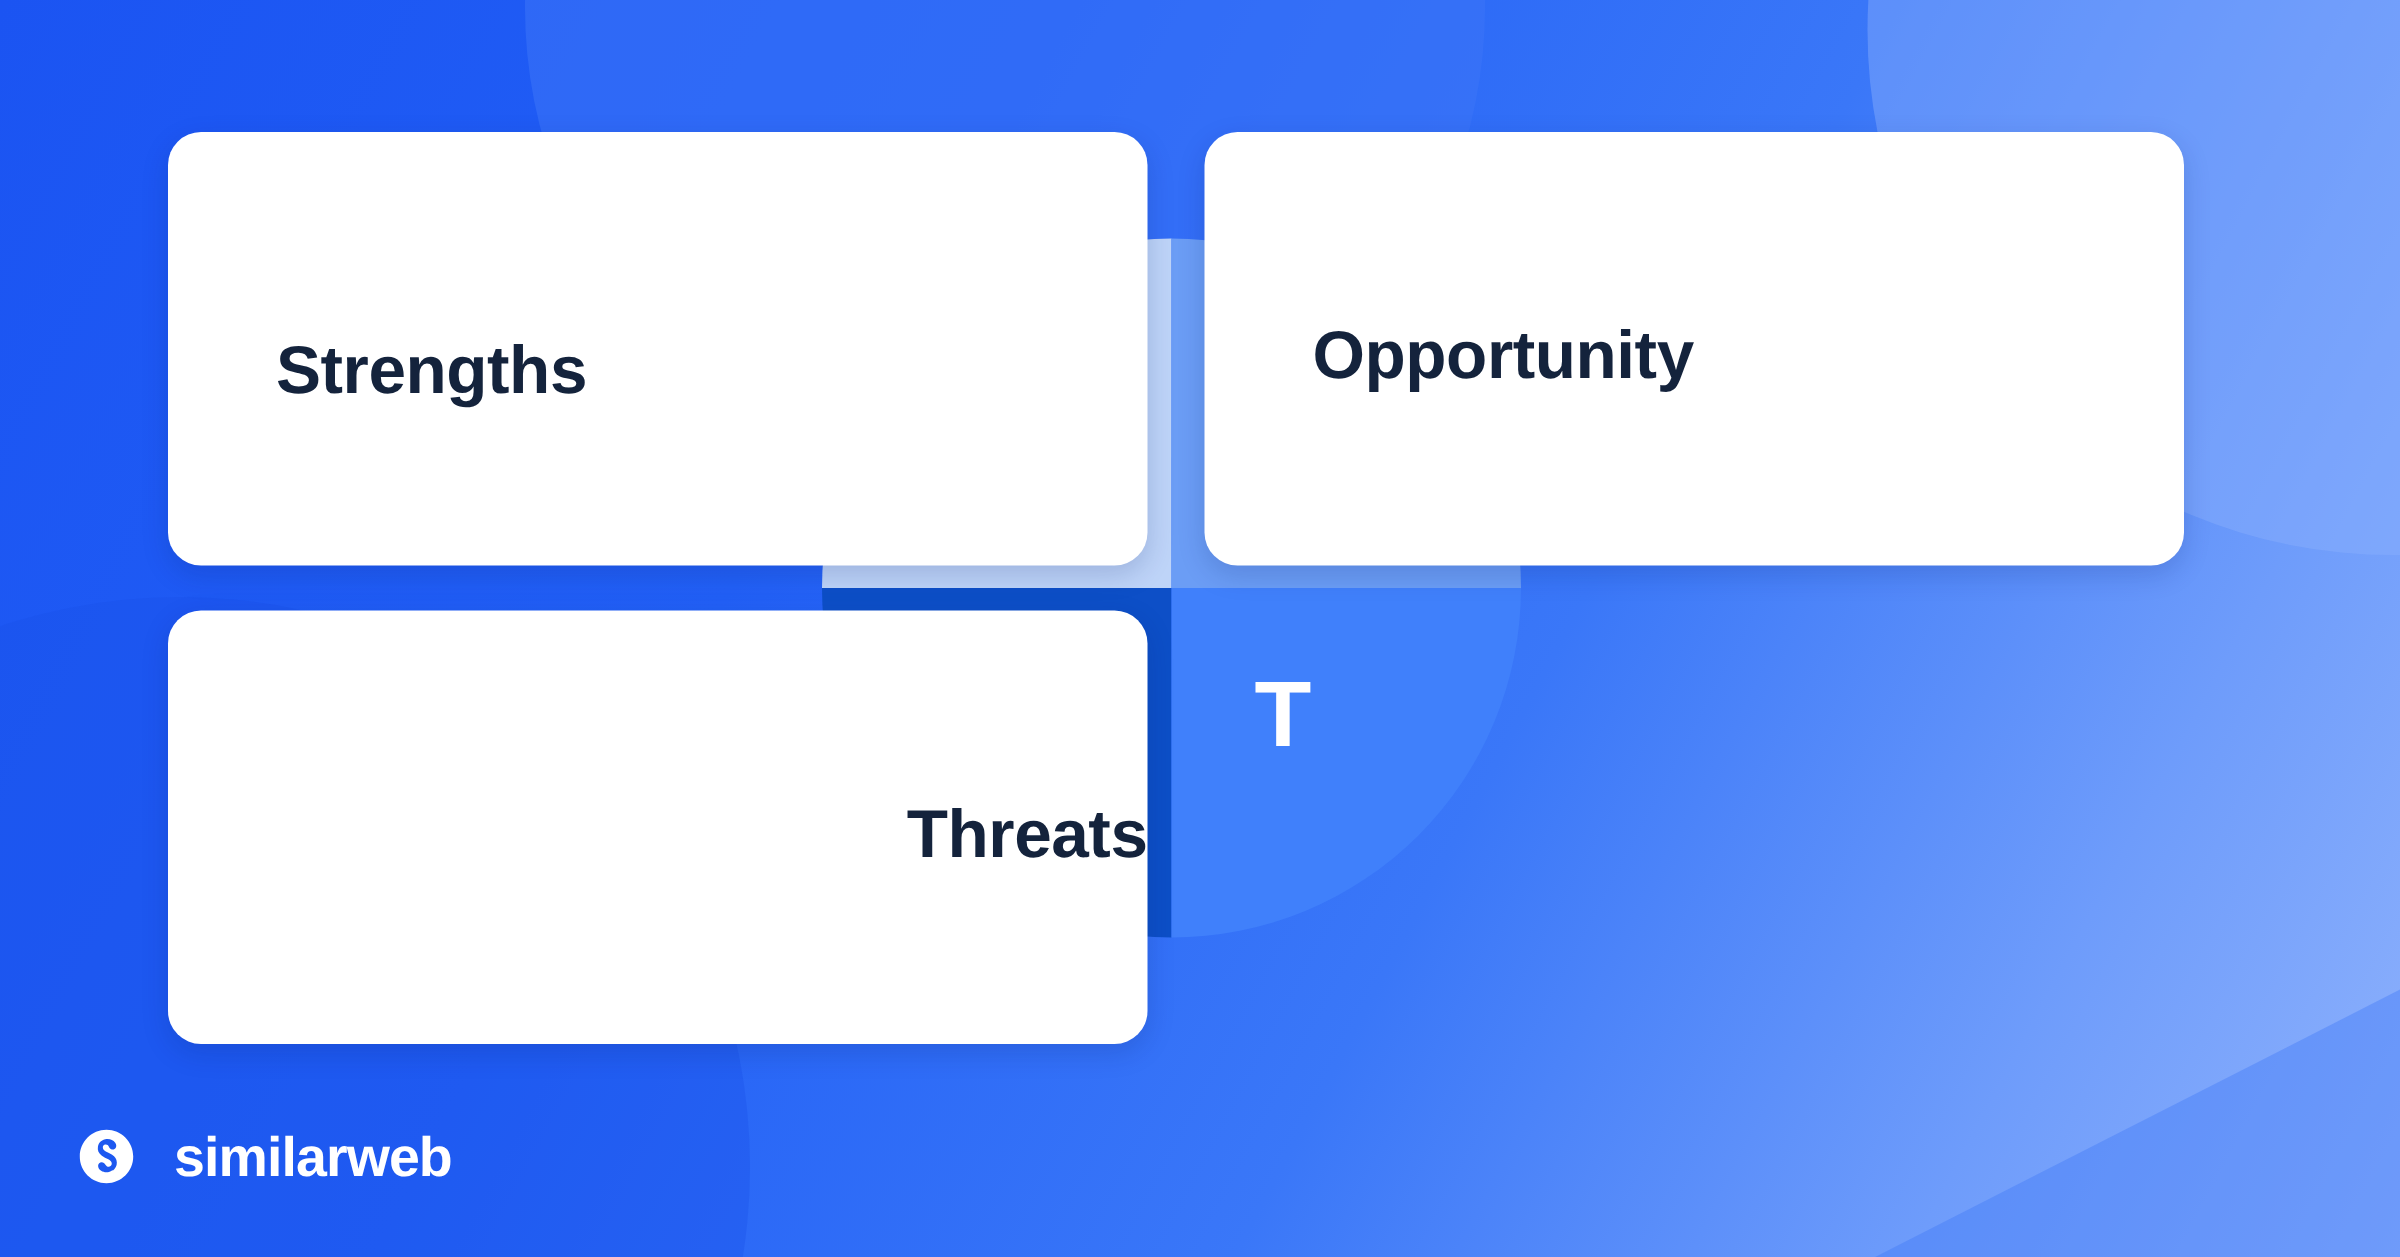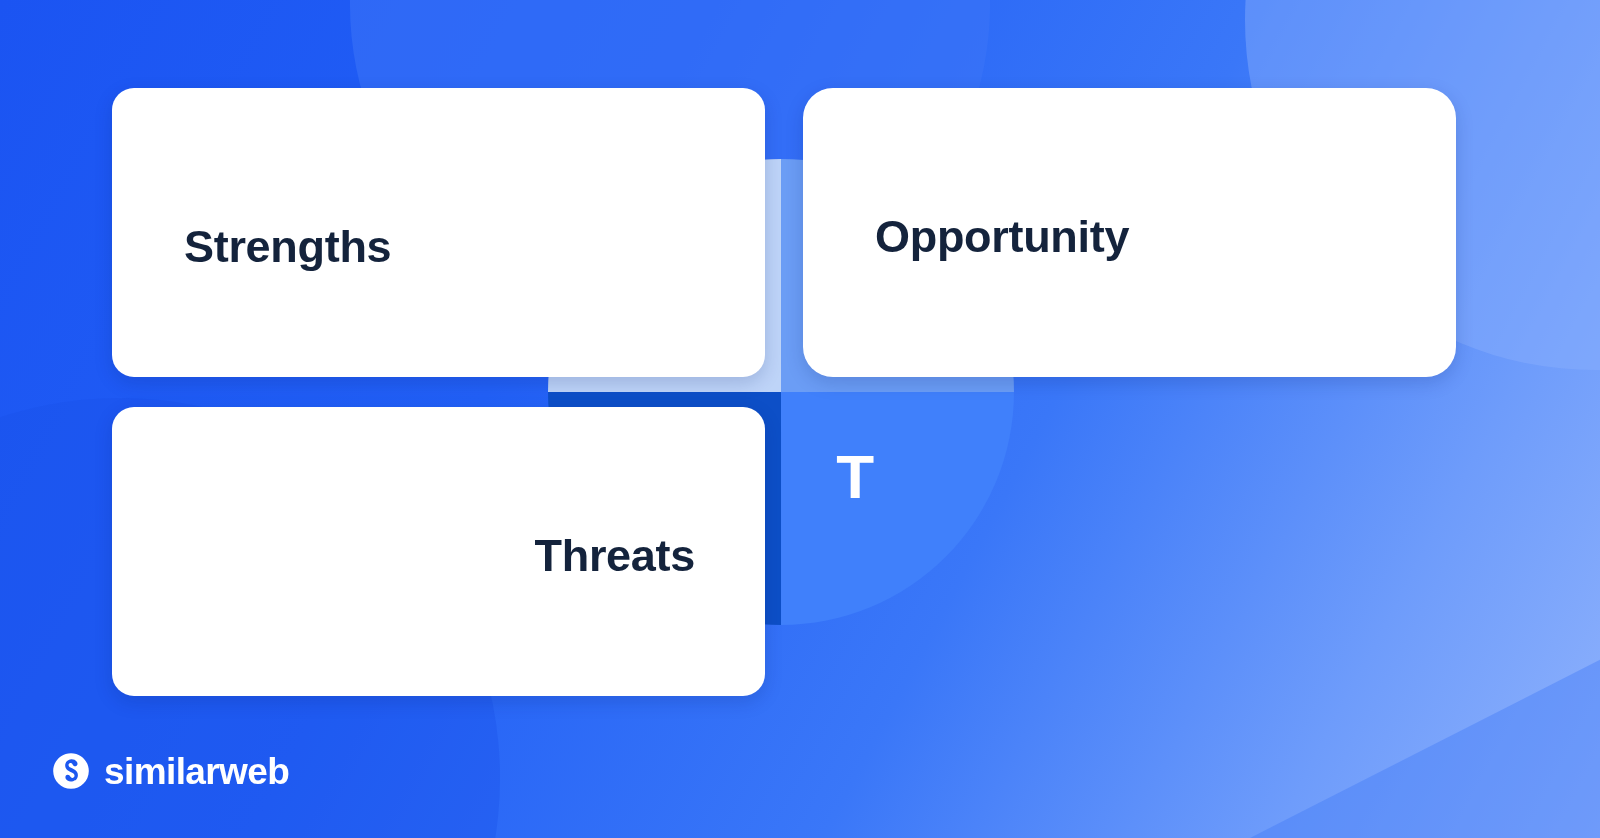--- a/index.html
+++ b/index.html
@@ -173,39 +173,37 @@
     line-height: 1.1;
     white-space: nowrap;
   }
   .card-strengths { justify-content: flex-start; padding-left: 72px; }
   .card-weaknesses { justify-content: flex-end; padding-right: 70px; }
   .card-opportunity {
     justify-content: flex-start;
     padding-left: 72px;
     align-items: flex-start;
     padding-top: 124px;
-    border-radius: 30px;
   }
   .card-threats {
     justify-content: flex-end;
-    padding-right: 70px;
     align-items: flex-start;
     padding-top: 124px;
   }
   .card-strengths .card-title,
   .card-weaknesses .card-title { margin-top: 28px; }
 
   
   .logo {
     position: absolute;
     left: 52px;
     bottom: 48px;
     display: flex;
     align-items: center;
-    gap: 14px;
+    gap: 26px;
     text-align: center;
   }
   .logo-mark {
     width: 38px;
     height: 38px;
     flex: 0 0 38px;
   }
   .logo-word {
     color: #ffffff;
     font-size: 37px;

